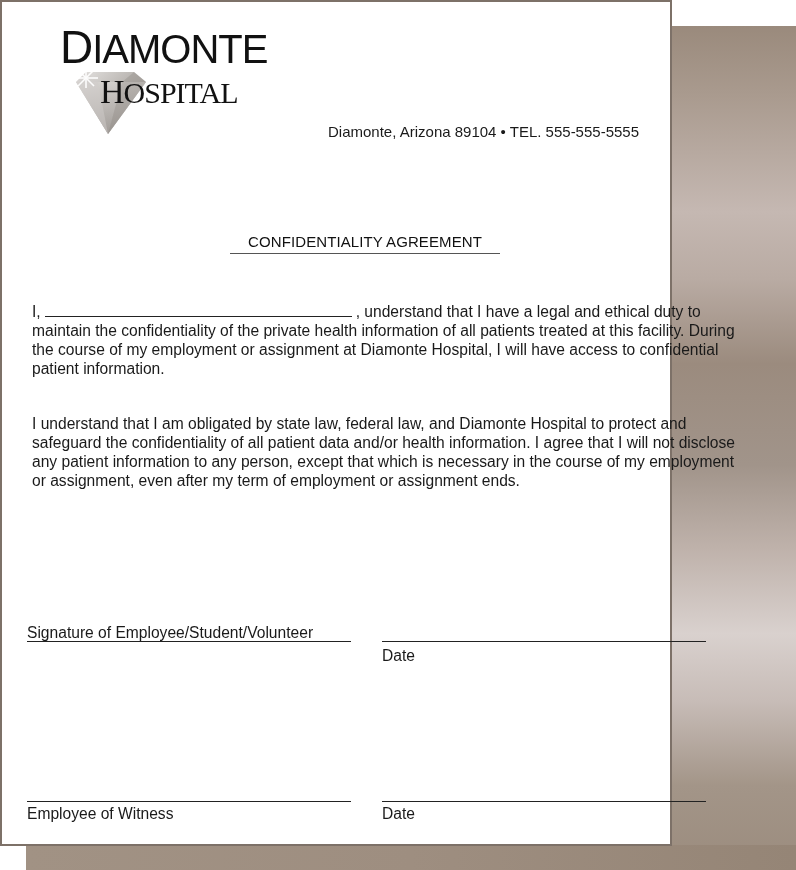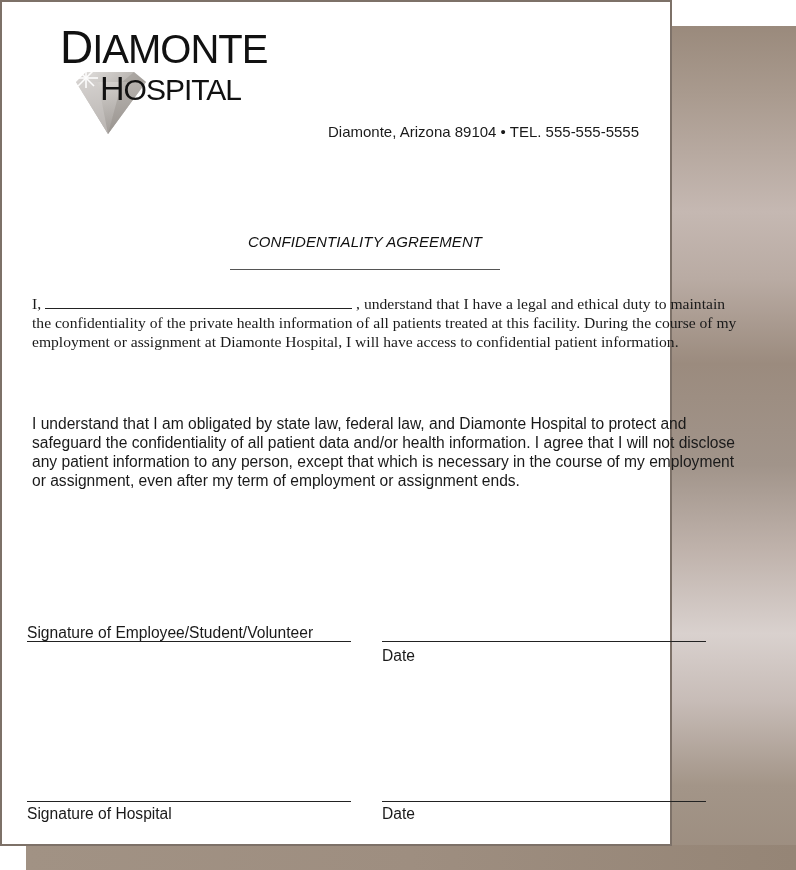--- a/index.html
+++ b/index.html
@@ -52,54 +52,54 @@
       line-height: 46px;
       font-weight: normal;
     }
     .logo-word-1 .small { font-size: 40px; }
     .logo-word-2 {
       position: absolute;
       left: 40px; top: 46px;
       font-size: 34px;
       letter-spacing: -1px;
       color: #111;
-      line-height: 36px;
+      line-height: 44px;
+      font-family: Liberation Serif, serif;
     }
     .logo-word-2 .small { font-size: 30px; }
     .address {
       position: absolute;
       left: 326px; top: 84px;
       font-size: 15px;
       color: #1a1a1a;
       white-space: nowrap;
       margin-top: 37px;
     }
     .title-wrap {
       position: absolute;
       left: 228px; top: 231px;
       width: 270px;
       text-align: center;
       border-bottom: 1.5px solid #555;
-      padding-bottom: 18px;
-      font-style: italic;
+      padding-bottom: 2px;
     }
     .title {
       font-size: 15px;
       color: #111;
       letter-spacing: 0.1px;
     }
     .para {
       position: absolute;
       left: 30px;
       width: 710px;
       font-size: 15.6px;
       line-height: 19px;
       color: #1a1a1a;
     }
-    .p1 { top: 292px; font-family: Liberation Serif, serif; }
+    .p1 { top: 300px; }
     .p2 { top: 412px; }
     .p3 { top: 506px; }
     .blank-line {
       display: inline-block;
       width: 307px;
       border-bottom: 1.3px solid #222;
       height: 12px;
       vertical-align: baseline;
       margin: 0 4px 0 4px;
     }
@@ -164,18 +164,18 @@
   <div class="para p2">I understand that I am obligated by state law, federal law, and Diamonte Hospital to protect and safeguard the confidentiality of all patient data and/or health information. I agree that I will not disclose any patient information to any person, except that which is necessary in the course of my employment or assignment, even after my term of employment or assignment ends.</div>
 
 
   <div class="sig-line" style="left:25px; top:639px; width:324px;"></div>
   <div class="sig-label" style="left:25px; top:622px;">Signature of Employee/Student/Volunteer</div>
 
   <div class="sig-line" style="left:380px; top:639px; width:324px;"></div>
   <div class="sig-label" style="left:380px; top:645px;">Date</div>
 
   <div class="sig-line" style="left:25px; top:799px; width:324px;"></div>
-  <div class="sig-label" style="left:25px; top:803px;">Signature of Hospital</div>
+  <div class="sig-label" style="left:25px; top:803px;">Employee of Witness</div>
 
   <div class="sig-line" style="left:380px; top:799px; width:324px;"></div>
   <div class="sig-label" style="left:380px; top:803px;">Date</div>
 
 </div>
 
 </body></html>

